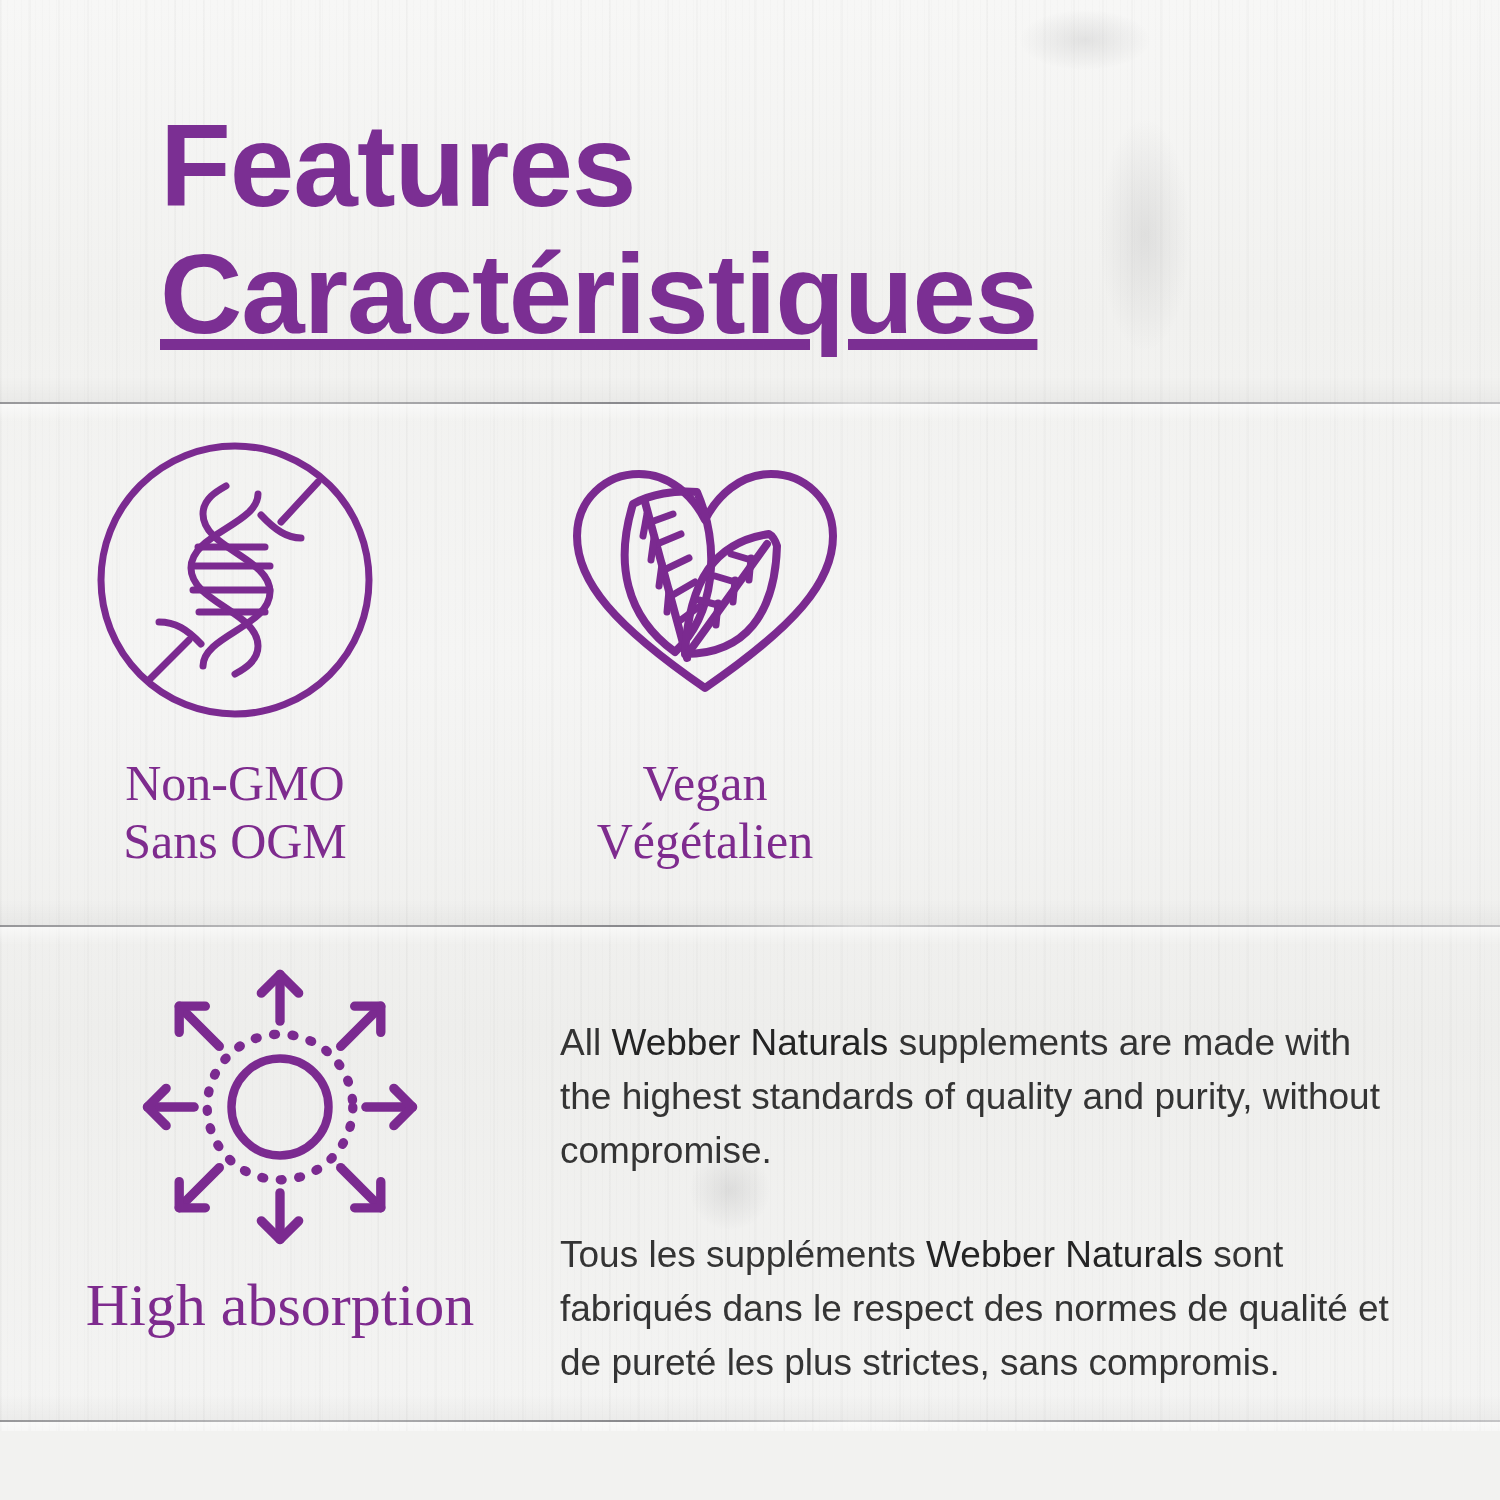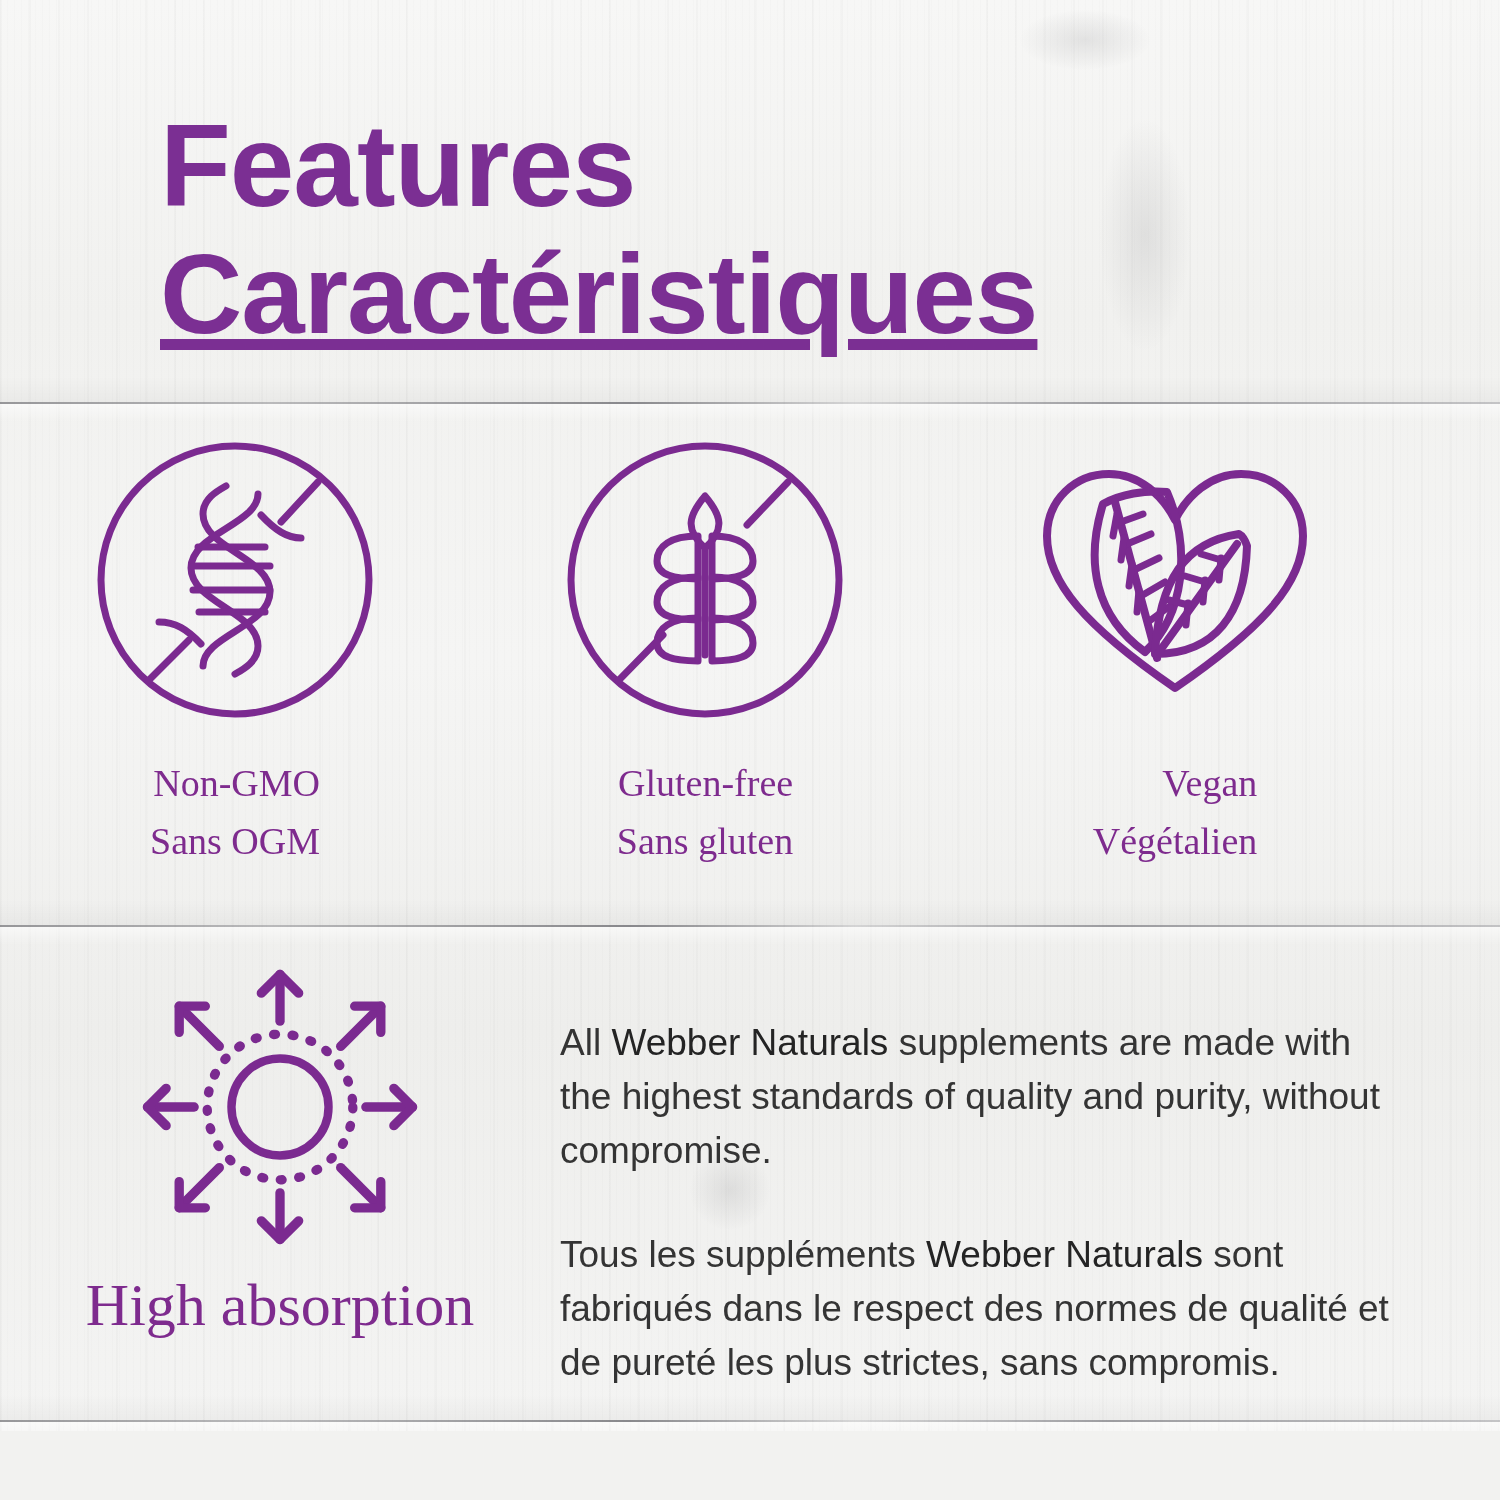--- a/index.html
+++ b/index.html
@@ -123,23 +123,23 @@
   .feature-cell .icon-wrap {
     height: 300px;
     display: flex;
     align-items: center;
     justify-content: center;
   }
   .feature-cell .cap {
     margin-top: 24px;
     color: #7E2B8E;
     font-family: "Liberation Serif", serif;
-    font-size: 38px;
+    font-size: 50px;
     line-height: 58px;
-    text-align: right;
+    text-align: center;
     white-space: nowrap;
   }
 
   
   #bottom-row {
     position: absolute;
     left: 0;
     top: 960px;
     width: 1500px;
     display: flex;
@@ -251,45 +251,20 @@
           <path class="purple-stroke" stroke-width="7" d="M 176 85 C 190 100, 202 108, 216 108"></path>
           <path class="purple-stroke" stroke-width="7" d="M 116 214 C 102 199, 90 192, 74 192"></path>
         </svg>
       </div>
       <div class="cap">
         <div>Non-GMO</div>
         <div>Sans OGM</div>
       </div>
     </div>
 
-    <div class="feature-cell">
-      <div class="icon-wrap">
-        <svg width="300" height="300" viewBox="0 0 300 300" aria-hidden="true">
-          <circle class="purple-stroke" cx="150" cy="150" r="134" stroke-width="7"></circle>
-          <line class="purple-stroke" x1="233" y1="52" x2="192" y2="95" stroke-width="7"></line>
-          <line class="purple-stroke" x1="108" y1="205" x2="64" y2="250" stroke-width="7"></line>
-
-          <line class="purple-stroke" x1="150" y1="118" x2="150" y2="225" stroke-width="7"></line>
-
-          <path class="purple-stroke" stroke-width="7" d="M 150 66 C 133 86, 130 100, 150 118 C 170 100, 167 86, 150 66 Z"></path>
-
-          <path class="purple-stroke" stroke-width="7" d="M 143 131 L 143 106 C 116 106, 102 116, 102 131 C 102 144, 116 149, 143 149 L 143 131"></path>
-          <path class="purple-stroke" stroke-width="7" d="M 143 172 L 143 147 C 116 147, 102 157, 102 172 C 102 185, 116 190, 143 190 L 143 172"></path>
-          <path class="purple-stroke" stroke-width="7" d="M 143 213 L 143 188 C 116 188, 102 198, 102 213 C 102 226, 116 231, 143 231 L 143 213"></path>
-
-          <path class="purple-stroke" stroke-width="7" d="M 157 131 L 157 106 C 184 106, 198 116, 198 131 C 198 144, 184 149, 157 149 L 157 131"></path>
-          <path class="purple-stroke" stroke-width="7" d="M 157 172 L 157 147 C 184 147, 198 157, 198 172 C 198 185, 184 190, 157 190 L 157 172"></path>
-          <path class="purple-stroke" stroke-width="7" d="M 157 213 L 157 188 C 184 188, 198 198, 198 213 C 198 226, 184 231, 157 231 L 157 213"></path>
-        </svg>
-      </div>
-      <div class="cap">
-        <div>Gluten-free</div>
-        <div>Sans gluten</div>
-      </div>
-    </div>
 
     <div class="feature-cell">
       <div class="icon-wrap">
         <svg width="300" height="300" viewBox="0 0 300 300" aria-hidden="true">
 
           <path class="purple-stroke" stroke-width="8" d="M 150 258
                    C 60 196, 22 152, 22 106
                    C 22 70, 50 44, 84 44
                    C 115 44, 138 66, 150 90
                    C 162 66, 185 44, 216 44

